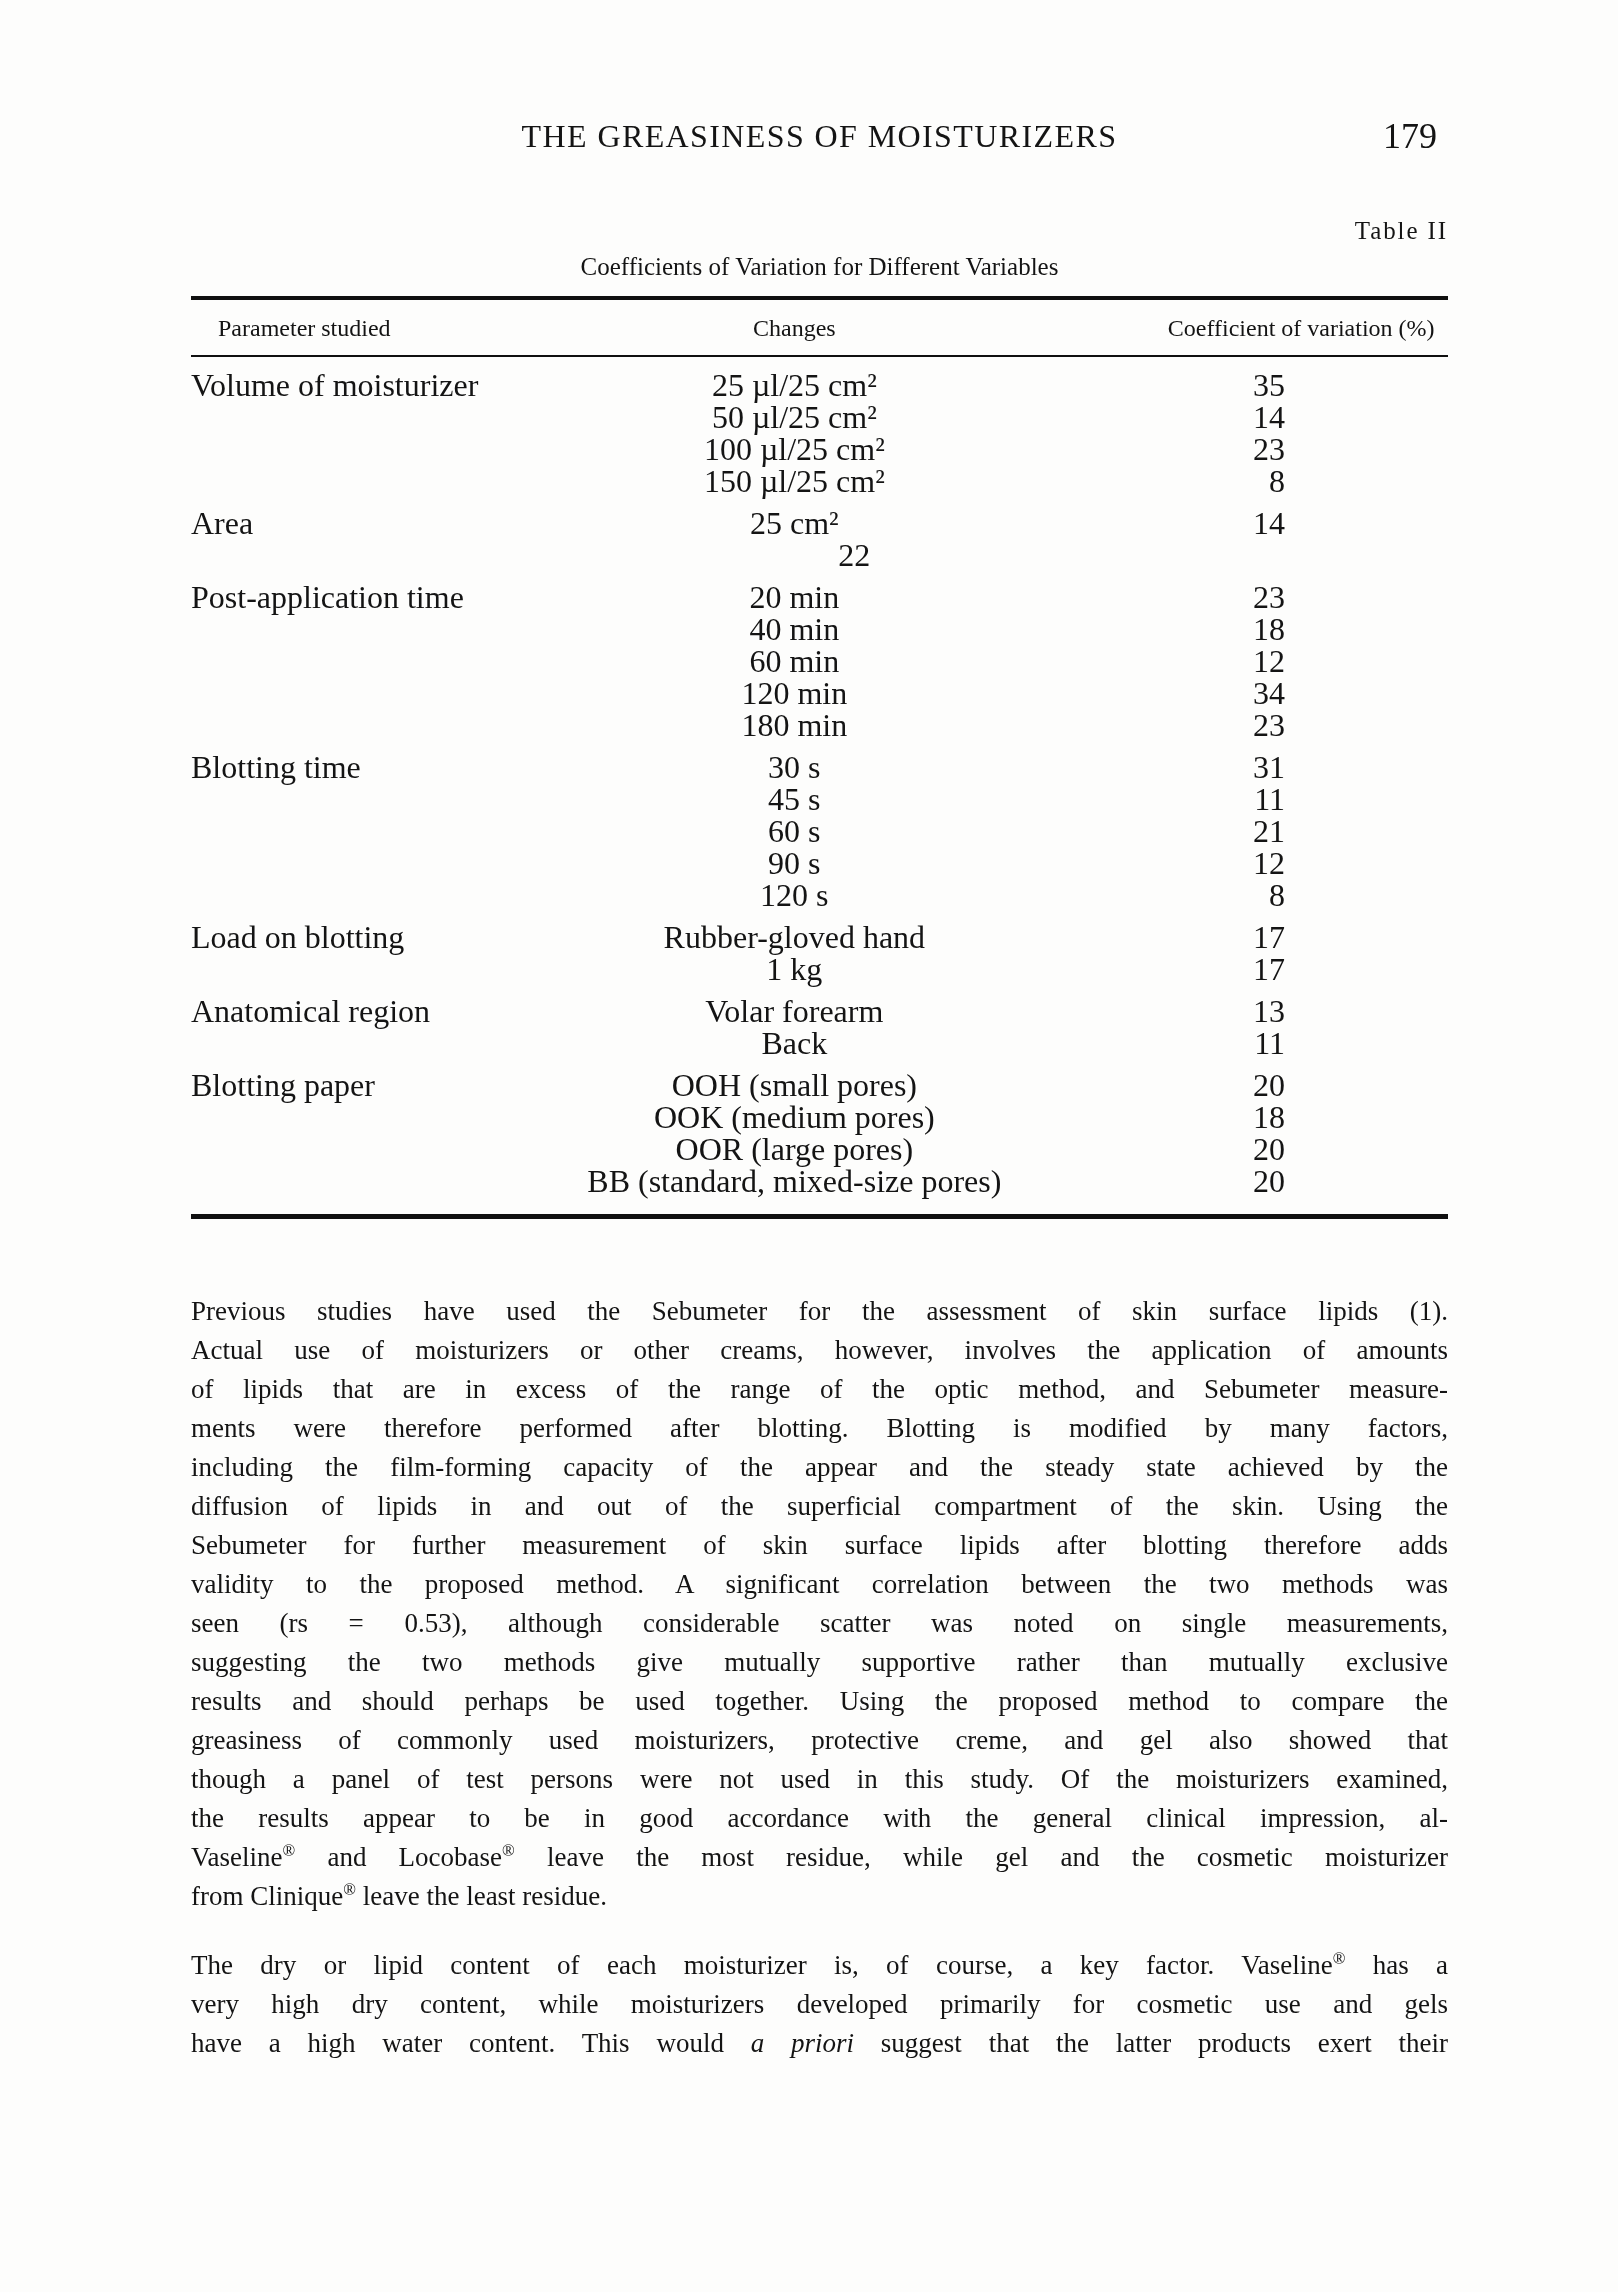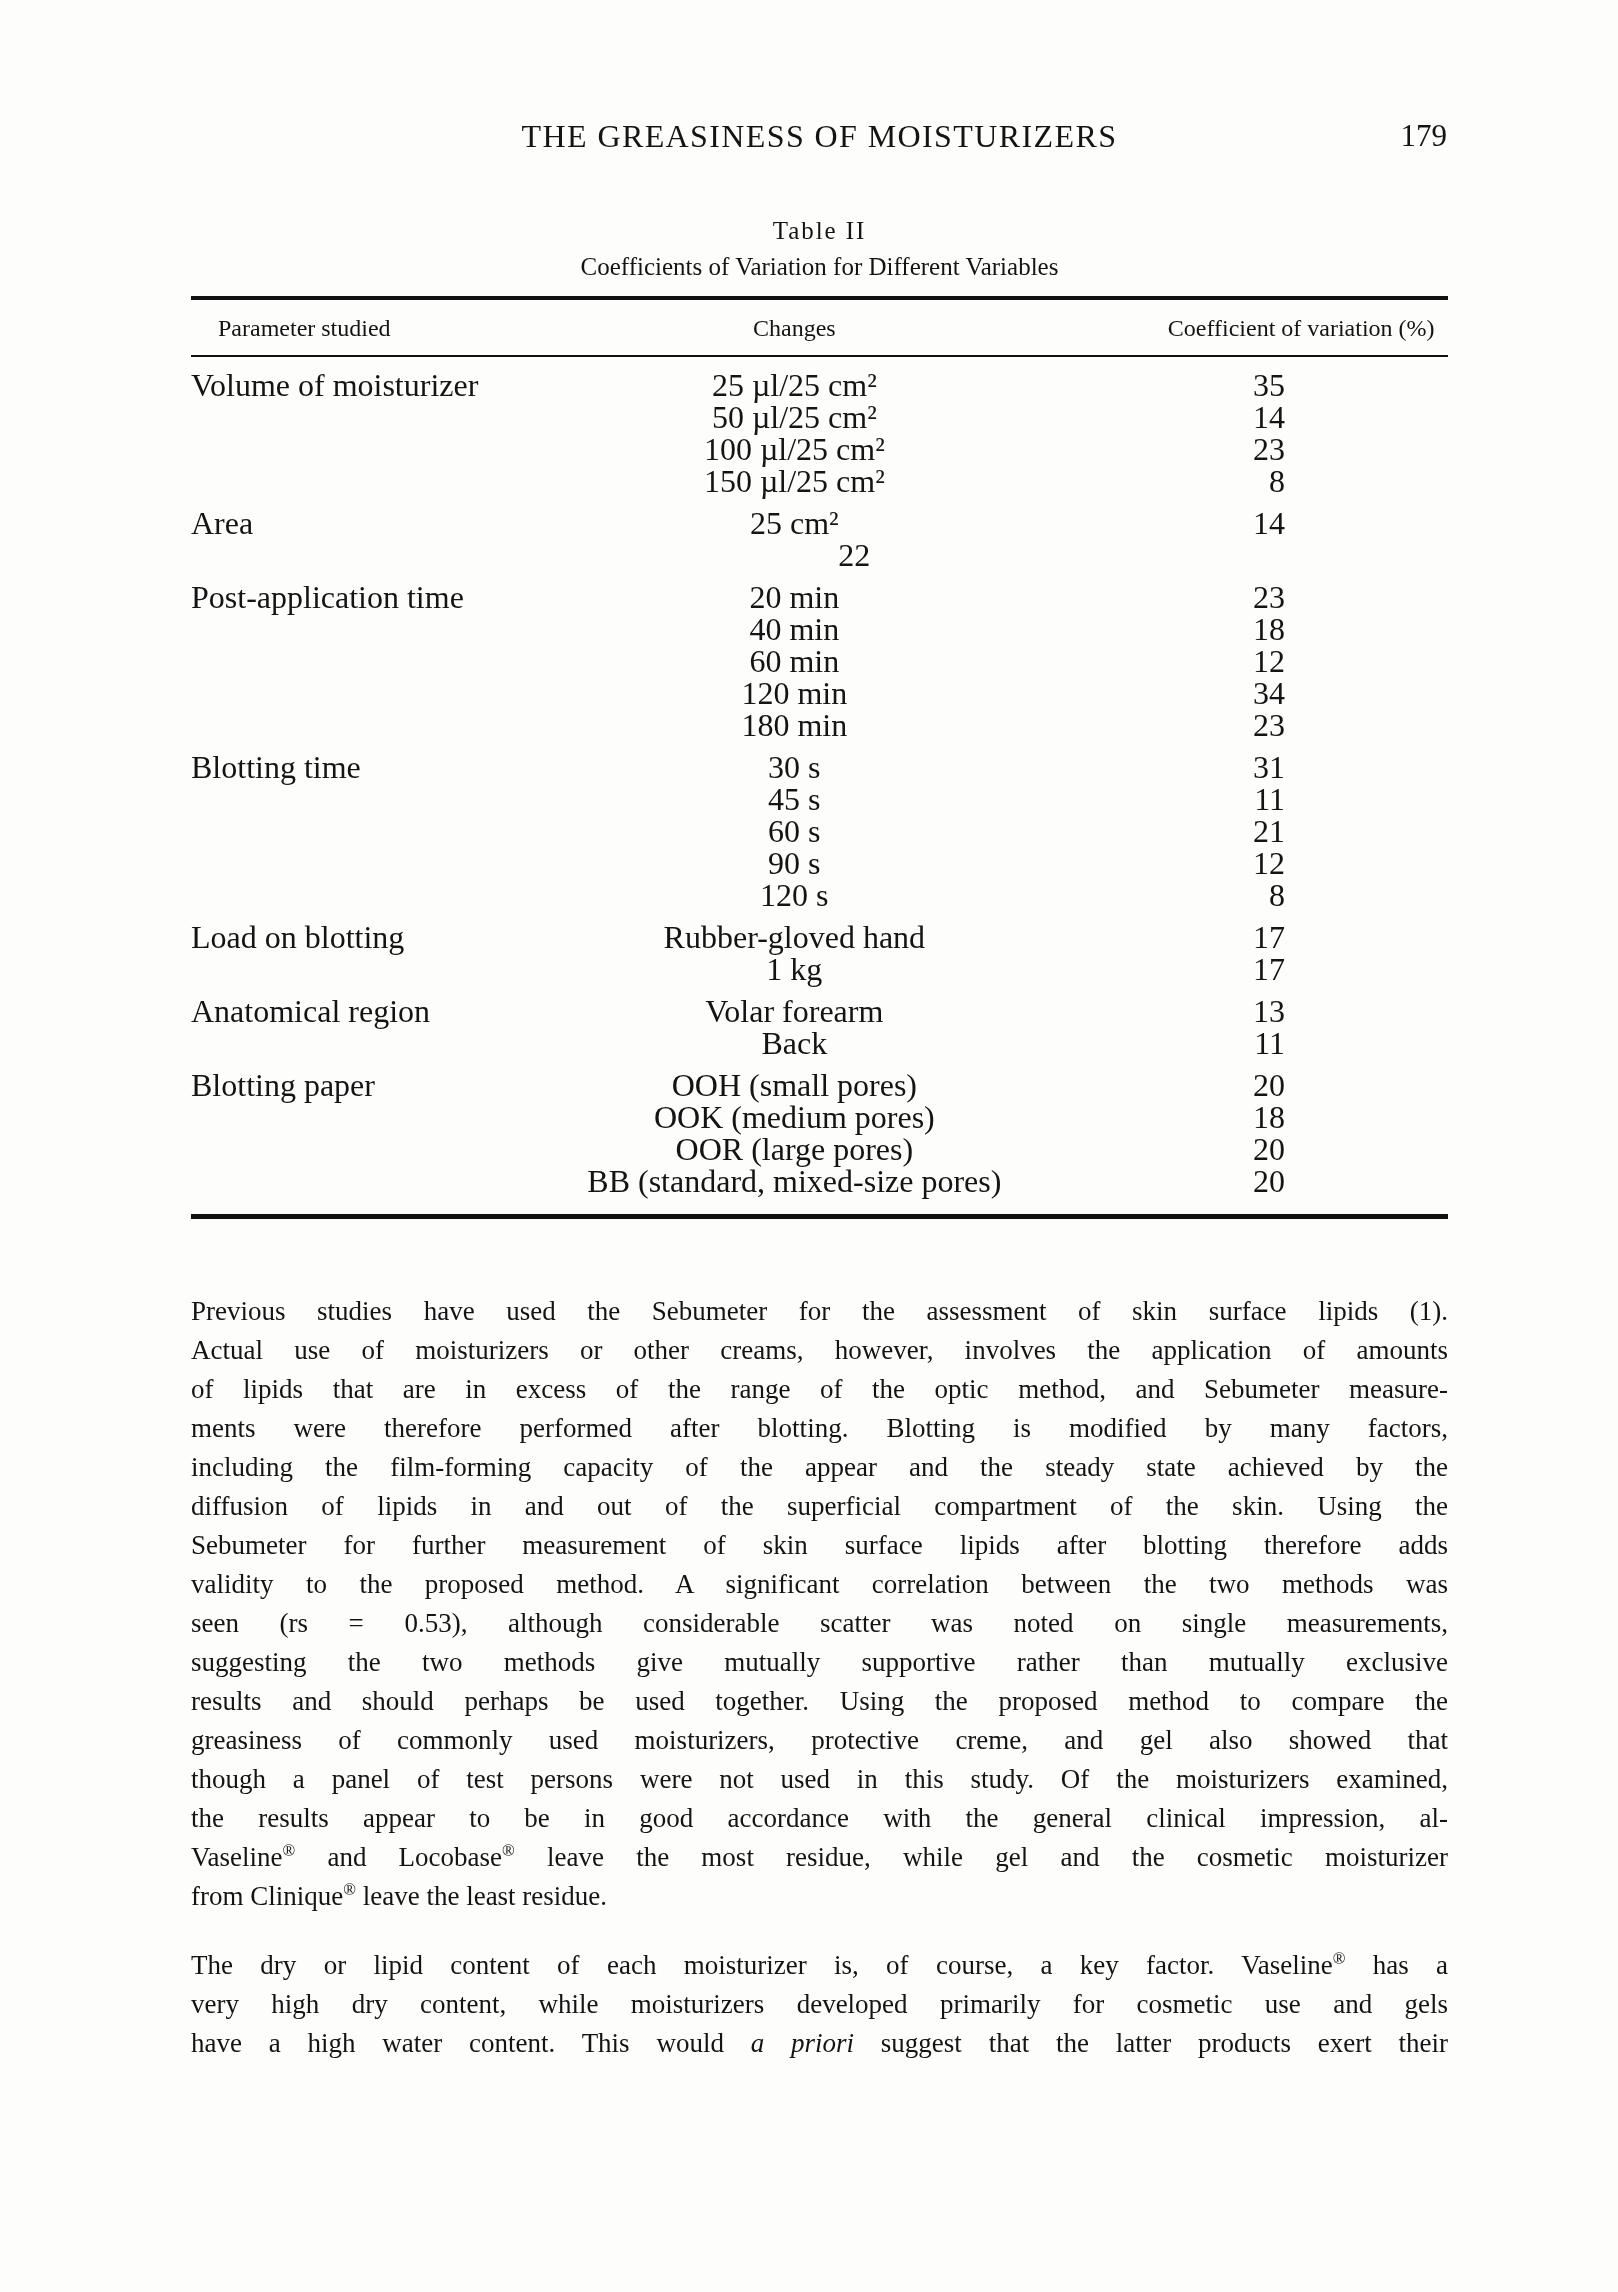--- a/index.html
+++ b/index.html
@@ -24,29 +24,29 @@
   .running-head {
     text-align: center;
     font-size: 32px;
     line-height: 34px;
     letter-spacing: 1.4px;
     white-space: nowrap;
   }
   .page-number {
     position: absolute;
     top: 0;
-    right: 1px;
-    font-size: 31px;
+    right: 11px;
+    font-size: 36px;
     line-height: 34px;
   }
 
   
   .caption-title {
     margin-top: 63px;
-    text-align: center;
+    text-align: right;
     font-size: 25px;
     line-height: 29px;
     letter-spacing: 1.9px;
   }
   .caption-sub {
     margin-top: 6.7px;
     text-align: center;
     font-size: 25px;
     line-height: 29px;
   }

